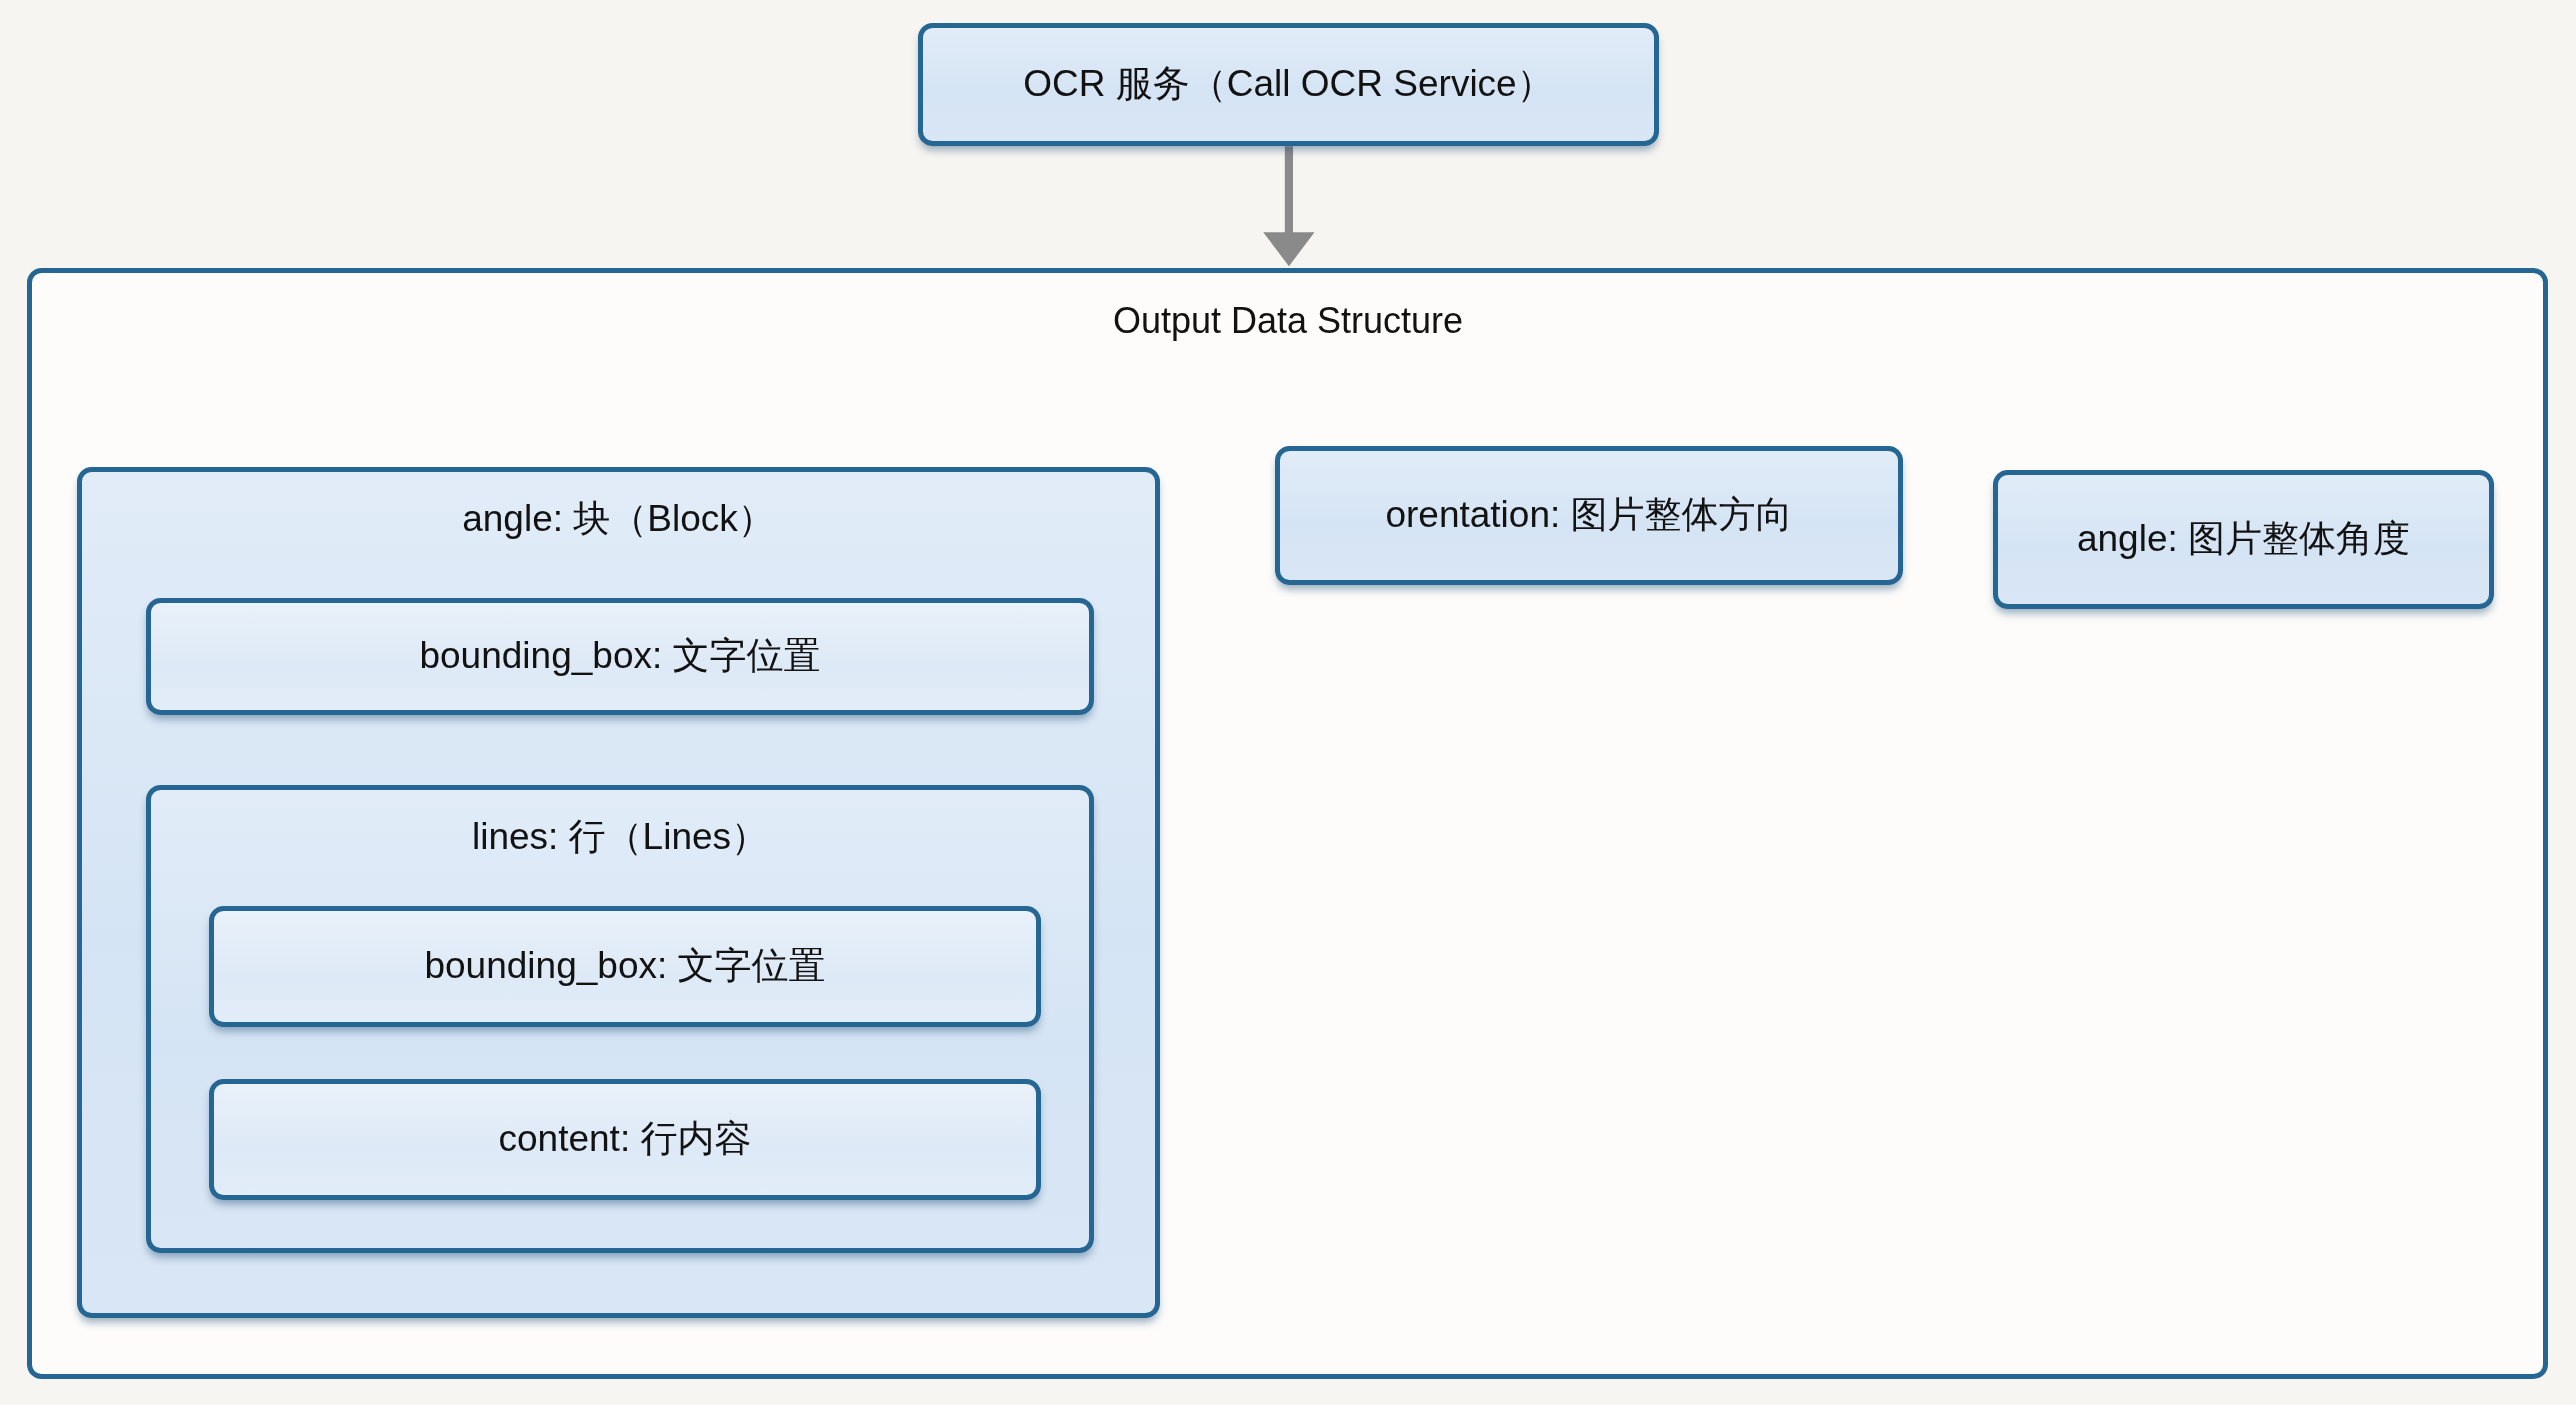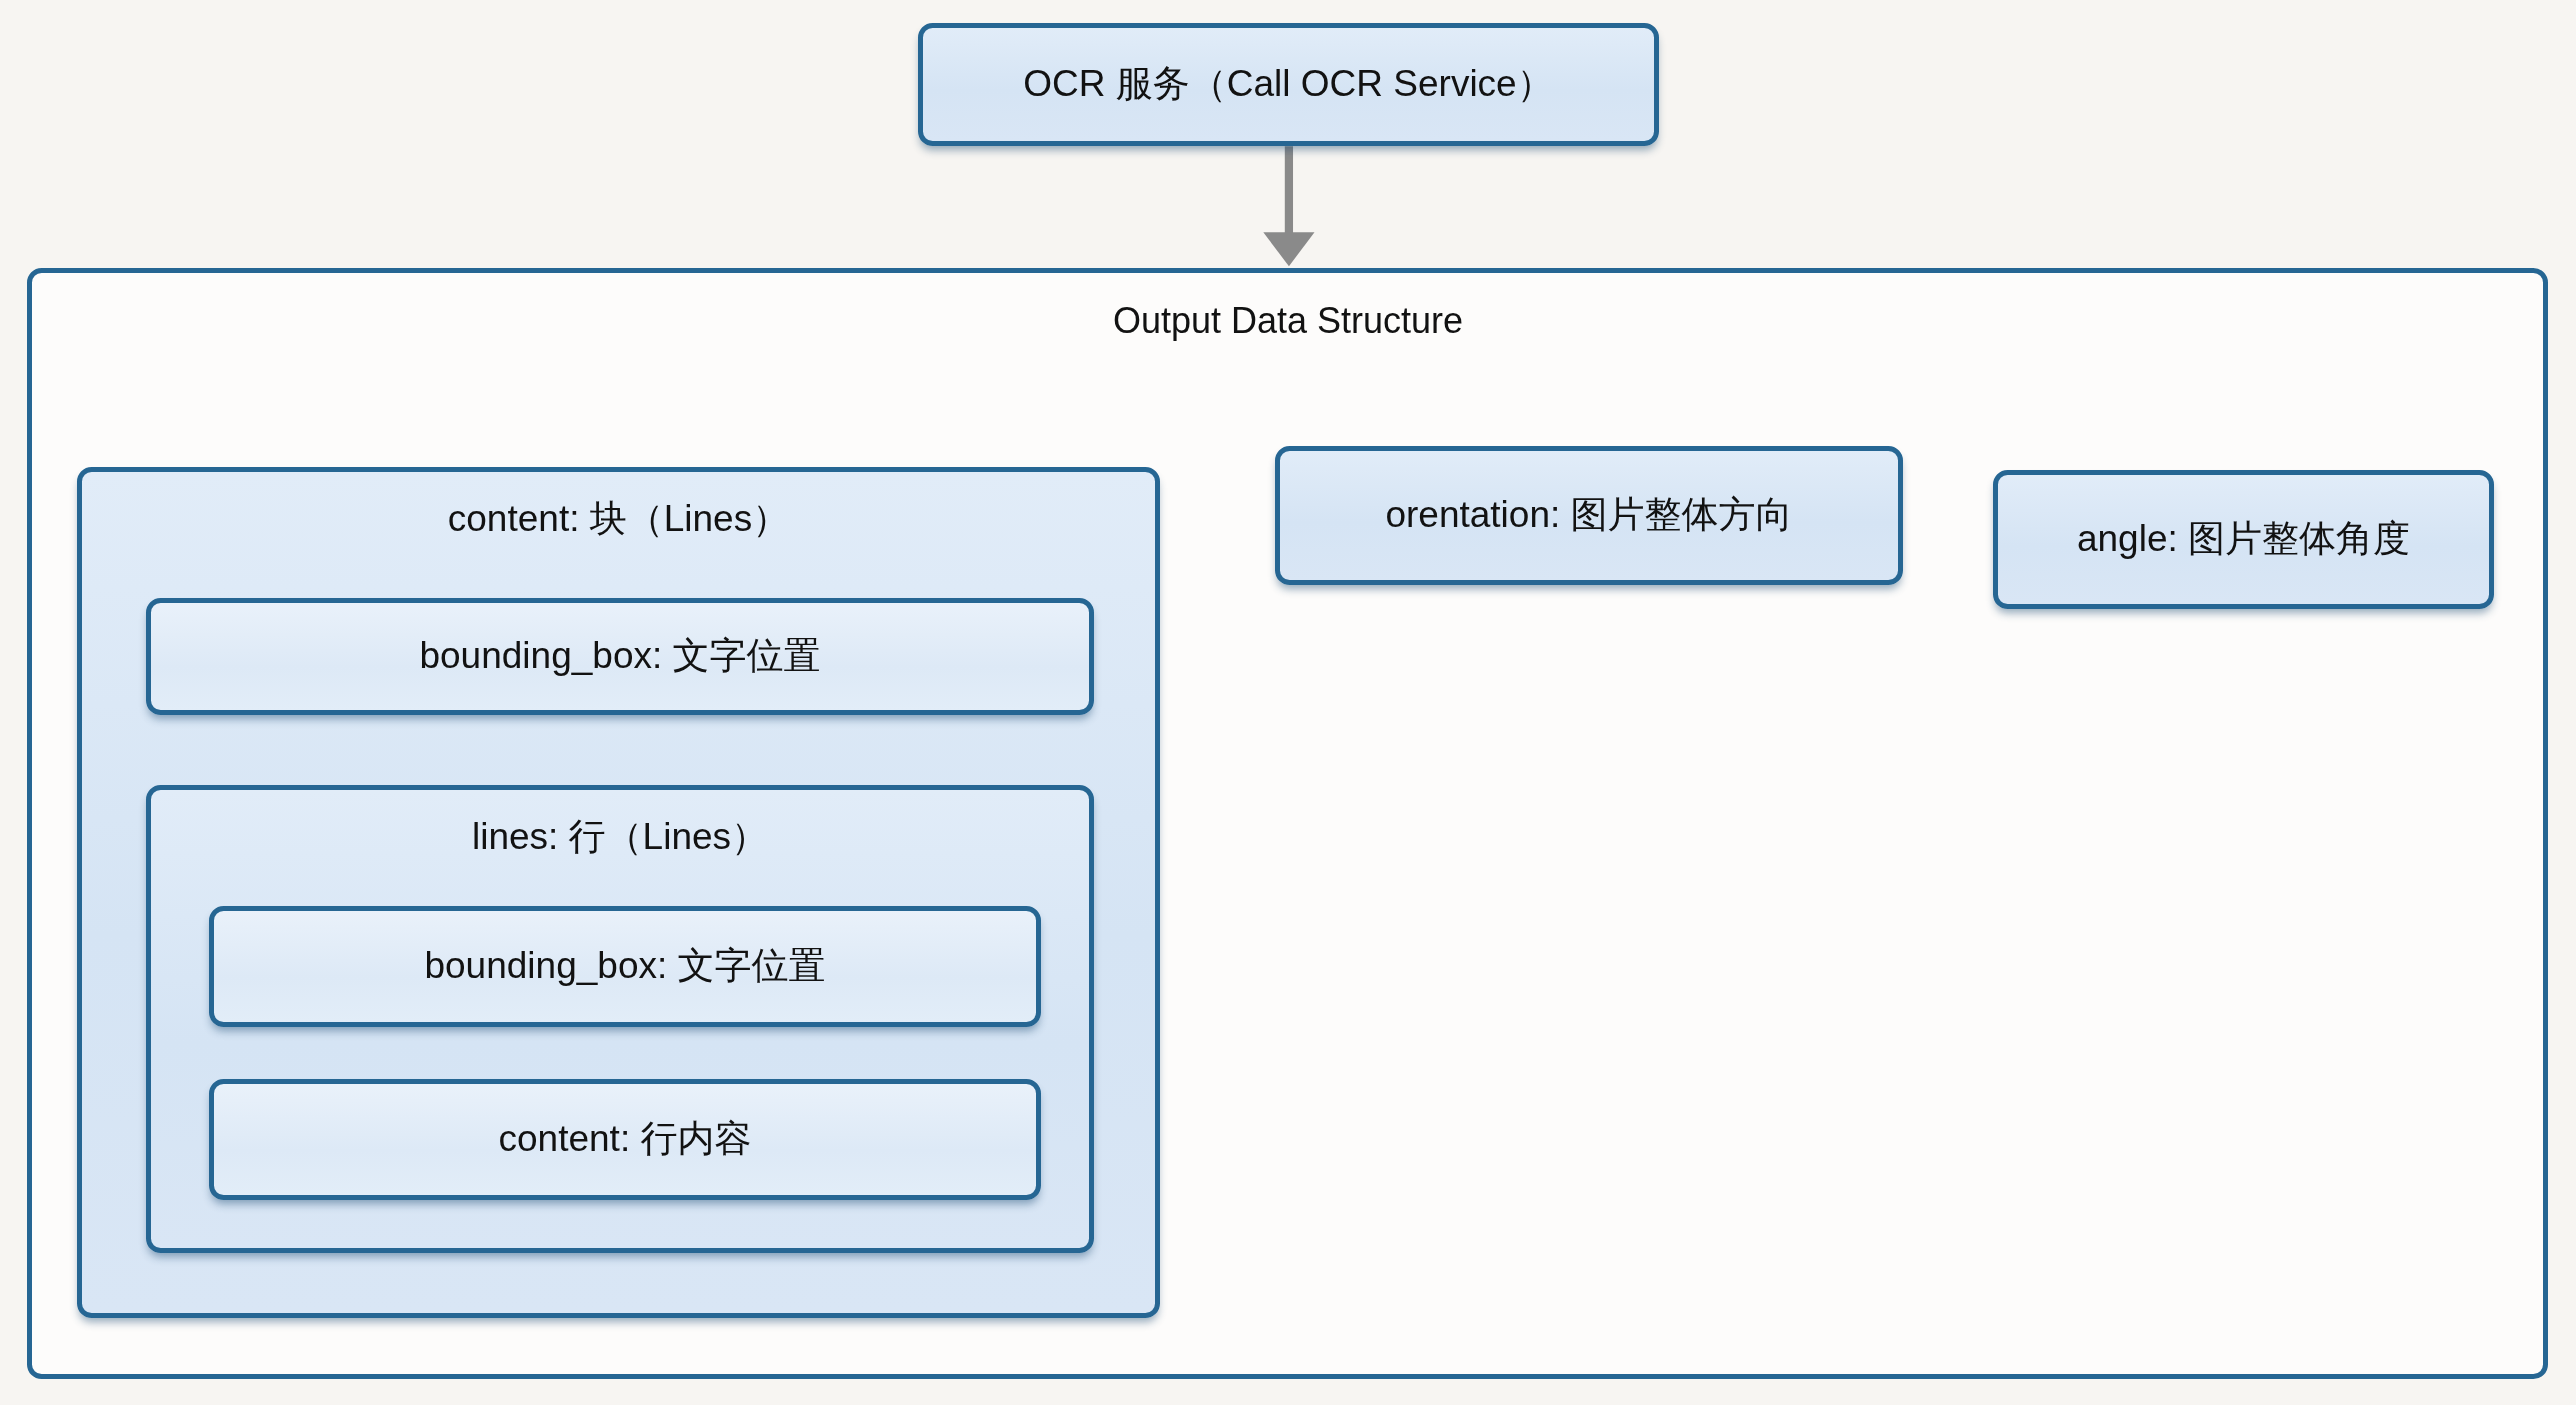--- a/index.html
+++ b/index.html
@@ -90,21 +90,21 @@
 
   <div class="node fill-blue" style="left:918px; top:23px; width:741px; height:123px;">
     <div class="node-label">OCR 服务（Call OCR Service）</div>
   </div>
 
   <div class="node fill-white" style="left:27.4px; top:268px; width:2521px; height:1111px; box-shadow:none;"></div>
   <div class="container-title" style="top:300px;">Output Data Structure</div>
 
   <div class="node fill-blue" style="left:77px; top:467px; width:1083px; height:851px;"></div>
   <div class="group-title" style="left:77px; width:1083px; top:494px;">
-    <span class="key">content</span><span>: 块（Lines）</span>
+    <span class="key">angle</span><span>: 块（Block）</span>
   </div>
 
   <div class="node fill-blue-light" style="left:146px; top:598px; width:948px; height:117px;">
     <div class="node-label">bounding_box: 文字位置</div>
   </div>
 
   <div class="node fill-blue" style="left:146px; top:785px; width:948px; height:468px;"></div>
   <div class="group-title" style="left:146px; width:948px; top:812px;">
     <span class="key">lines</span><span>: 行（Lines）</span>
   </div>

